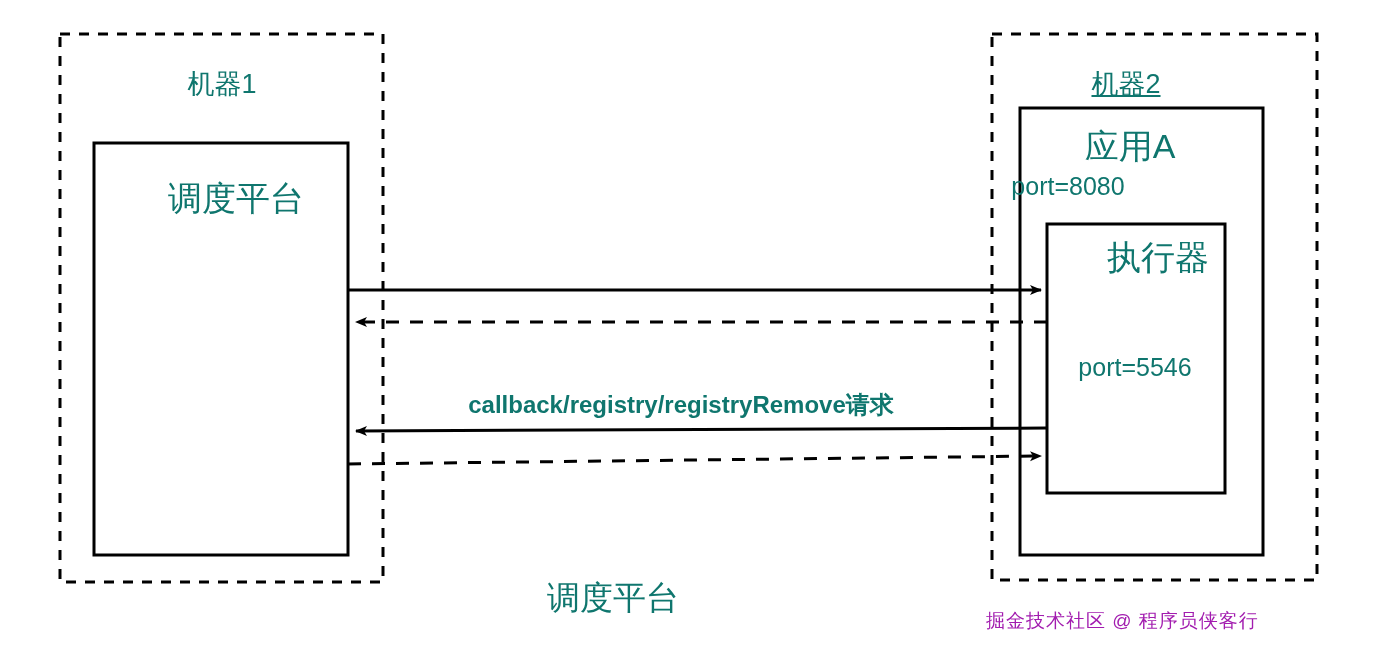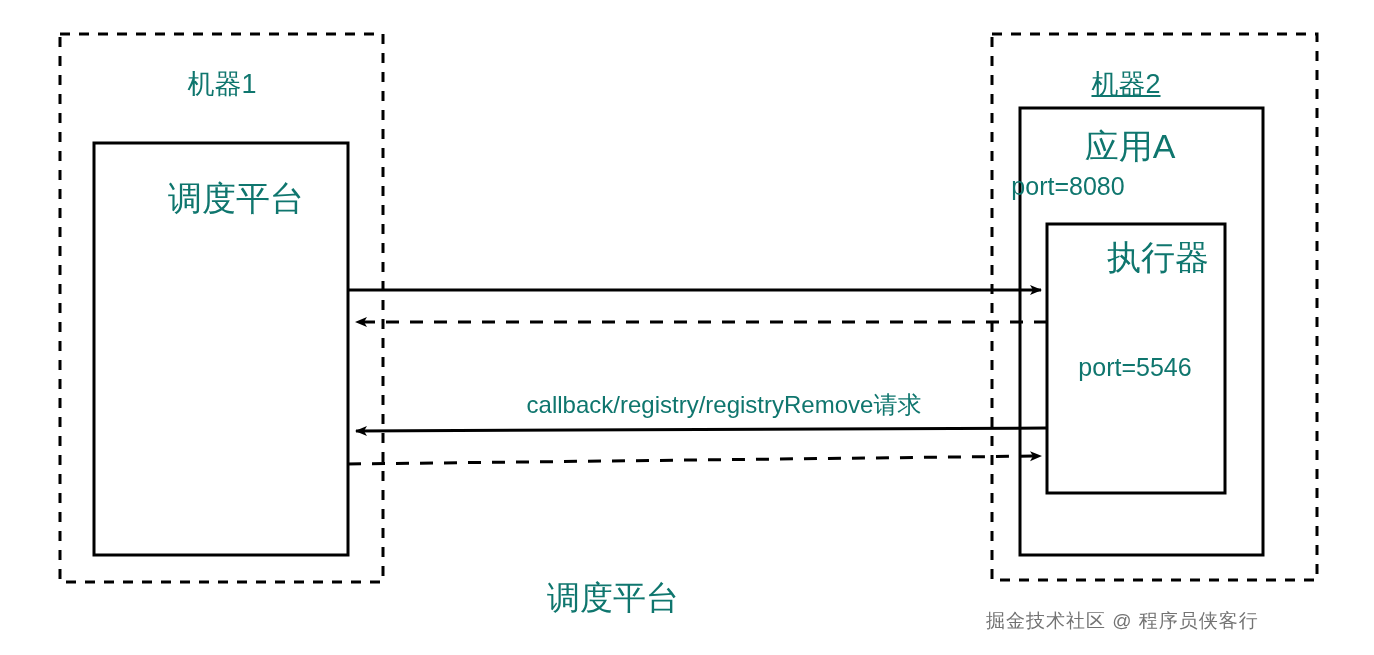--- a/index.html
+++ b/index.html
@@ -40,21 +40,21 @@
     font-size: 25px;
   }
   .edge-label {
     font-size: 24px;
   }
   .caption {
     font-size: 33px;
   }
   .watermark {
     font-size: 19px;
-    color: #737373;
+    color: #a21caf;
     letter-spacing: 1px;
   }
   .centered {
     transform: translateX(-50%);
   }
 </style>
 </head>
 <body>
 
 <div id="canvas">
@@ -96,19 +96,19 @@
 
   <div class="lbl box-title centered" style="left:1130px; top:125px;">应用A</div>
 
   <div class="lbl port-text centered" style="left:1068px; top:163px;margin-top:8px;">port=8080</div>
 
   <div class="lbl box-title centered" style="left:1158px; top:236px;">执行器</div>
 
   <div class="lbl port-text centered" style="left:1135px; top:352px;">port=5546</div>
 
 
-  <div class="lbl edge-label centered" style="left:724px; top:390px;">callback/registry/registryRemove请求</div>
+  <div class="lbl edge-label centered" style="left:681px; top:390px;font-weight:bold;">callback/registry/registryRemove请求</div>
 
   <div class="lbl caption centered" style="left:613px; top:577px;">调度平台</div>
 
   <div class="lbl watermark" style="left:986px; top:609px;">掘金技术社区 @ 程序员侠客行</div>
 
 </div>
 
 </body></html>

